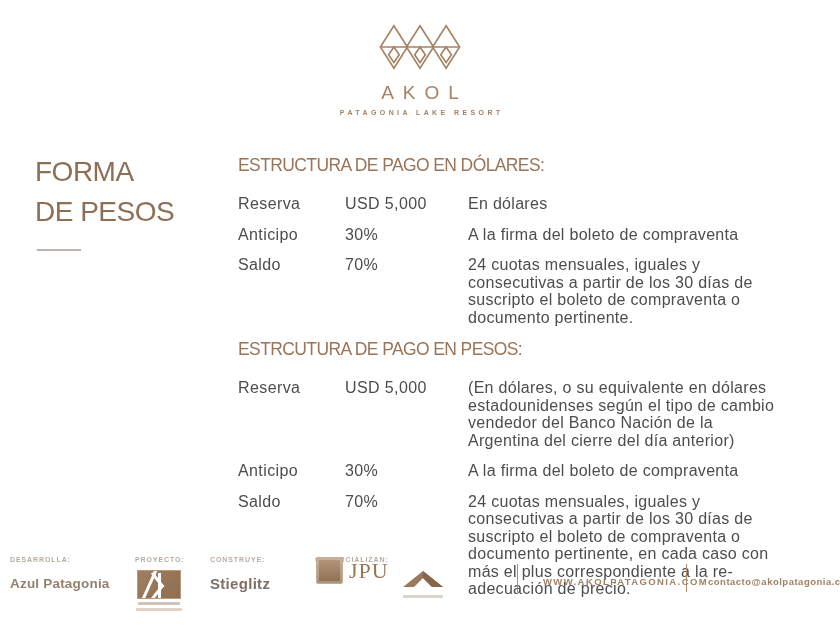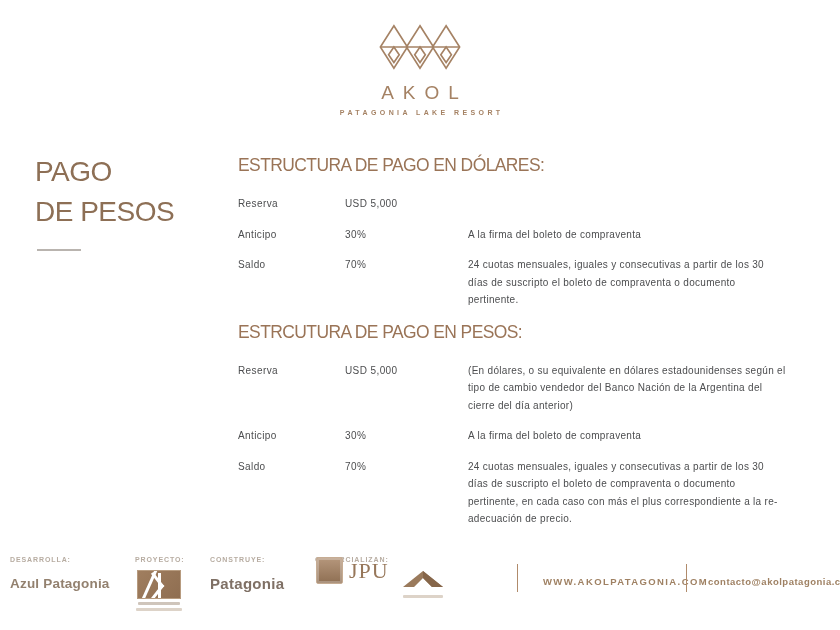--- a/index.html
+++ b/index.html
@@ -79,21 +79,21 @@
     transform: scaleX(0.97);
     transform-origin: left;
     white-space: nowrap;
   }
   .section { margin-bottom: 9px; }
   .payment-row {
     display: flex;
     align-items: flex-start;
     margin-bottom: 13px;
     color: #4c4d4f;
-    font-size: 10px;
+    font-size: 16px;
     line-height: 17.5px;
   }
   .row-label { width: 107px; flex: 0 0 107px; letter-spacing: 0.4px; }
   .row-value { width: 123px; flex: 0 0 123px; letter-spacing: 0.4px; }
   .row-desc  { width: 318px; flex: 0 0 318px; letter-spacing: 0.3px; }
 
   
   .footer { position: absolute; left: 0; top: 550px; width: 840px; height: 80px; }
   .f-label {
     position: absolute;
@@ -233,33 +233,34 @@
 
       <polygon points="18,30 23.5,38 18,46 12.5,38"></polygon>
       <polygon points="45,30 50.5,38 45,46 39.5,38"></polygon>
       <polygon points="72,30 77.5,38 72,46 66.5,38"></polygon>
     </svg>
     <span class="logo-name">AKOL</span>
     <span class="logo-tagline">PATAGONIA LAKE RESORT</span>
   </div>
 
   <div class="page-title">
-    <div>PAGO</div>
+    <div>FORMA</div>
     <div>DE PESOS</div>
   </div>
   <div class="title-rule"></div>
 
   <div class="content">
 
     <div class="section">
       <div class="section-heading">ESTRUCTURA DE PAGO EN DÓLARES:</div>
 
       <div class="payment-row">
         <div class="row-label">Reserva</div>
         <div class="row-value">USD 5,000</div>
+        <div class="row-desc">En dólares</div>
       </div>
       <div class="payment-row">
         <div class="row-label">Anticipo</div>
         <div class="row-value">30%</div>
         <div class="row-desc">A la firma del boleto de compraventa</div>
       </div>
       <div class="payment-row">
         <div class="row-label">Saldo</div>
         <div class="row-value">70%</div>
         <div class="row-desc">24 cuotas mensuales, iguales y consecutivas a partir de los 30 días de suscripto el boleto de compraventa o documento pertinente.</div>
@@ -299,21 +300,21 @@
         <div class="ak-slash"></div>
         <div class="ak-k-stem"></div>
         <div class="ak-k-up"></div>
         <div class="ak-k-dn"></div>
       </div>
       <div class="caption-bar" style="width:42px;"></div>
       <div class="caption-bar light" style="width:46px;"></div>
     </div>
 
     <span class="f-label lbl-construye">CONSTRUYE:</span>
-    <span class="stieglitz-name">Patagonia</span>
+    <span class="stieglitz-name">Stieglitz</span>
 
     <span class="f-label lbl-comercializan">COMERCIALIZAN:</span>
 
     <div class="jpu-logo">
       <div class="jpu-box"></div>
       <span class="jpu-text">JPU</span>
     </div>
 
     <div class="mountain-logo">
       <svg width="44" height="18" viewBox="0 0 44 18">

